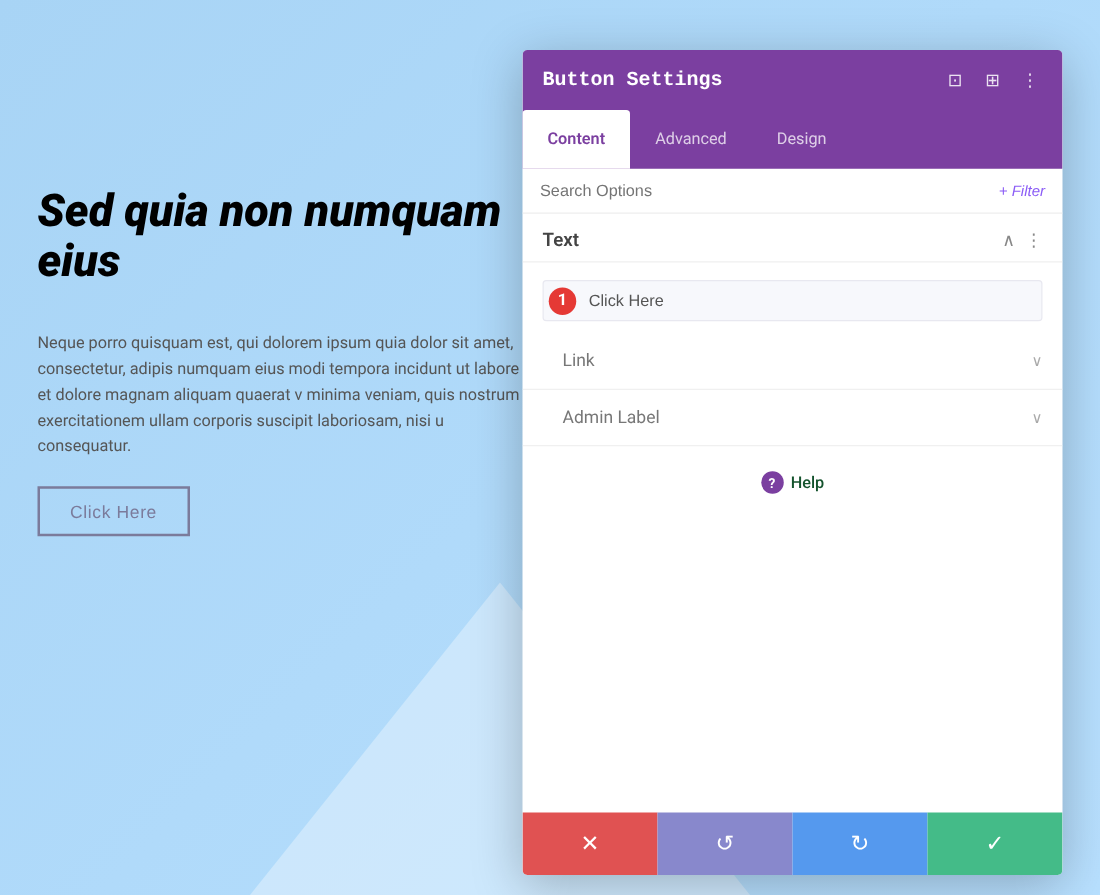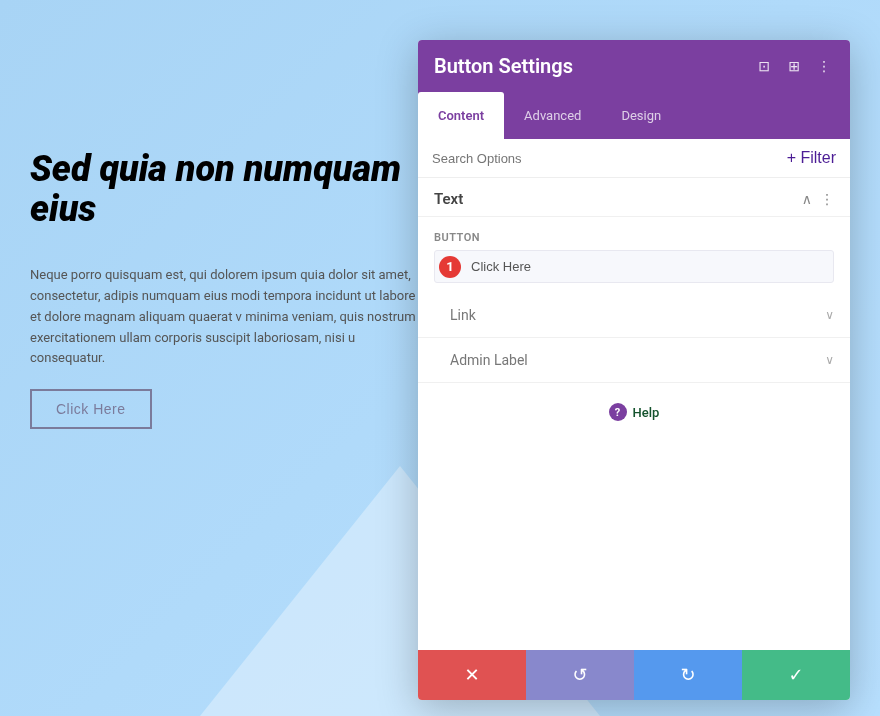--- a/index.html
+++ b/index.html
@@ -88,22 +88,23 @@
       background: #7b3fa0;
       padding: 14px 16px;
       display: flex;
       align-items: center;
       justify-content: space-between;
       flex-shrink: 0;
     }
 
     .panel-title {
       color: #fff;
-      font-size: 20px;
+      font-size: 16px;
       font-weight: 600;
+      font-family: Liberation Mono, monospace;
     }
 
     .panel-header-icons {
       display: flex;
       gap: 10px;
       align-items: center;
     }
 
     .header-icon {
       width: 20px;
@@ -153,27 +154,28 @@
       outline: none;
       font-size: 13px;
       color: #aaa;
       flex: 1;
       background: transparent;
     }
 
     .filter-btn {
       background: none;
       border: none;
-      color: #4c1d95;
-      font-size: 16px;
+      color: #8b5cf6;
+      font-size: 12px;
       cursor: pointer;
       display: flex;
       align-items: center;
       gap: 4px;
       font-weight: 500;
+      font-style: italic;
     }
 
     
     .panel-body {
       flex: 1;
       overflow-y: auto;
       padding: 0;
     }
 
     
@@ -367,21 +369,20 @@
 
     <div class="section-header">
       <span class="section-title">Text</span>
       <div class="section-icons">
         <span class="section-icon">∧</span>
         <span class="section-icon">⋮</span>
       </div>
     </div>
 
     <div class="field-group">
-      <div class="field-label">Button</div>
       <div class="button-field-row">
         <div class="field-number-badge">1</div>
         <input class="field-input" type="text" value="Click Here" style="">
       </div>
     </div>
 
     <div class="collapsible-section">
       <div class="collapsible-header">
         <span class="collapsible-label">Link</span>
         <span class="chevron-icon">∨</span>

